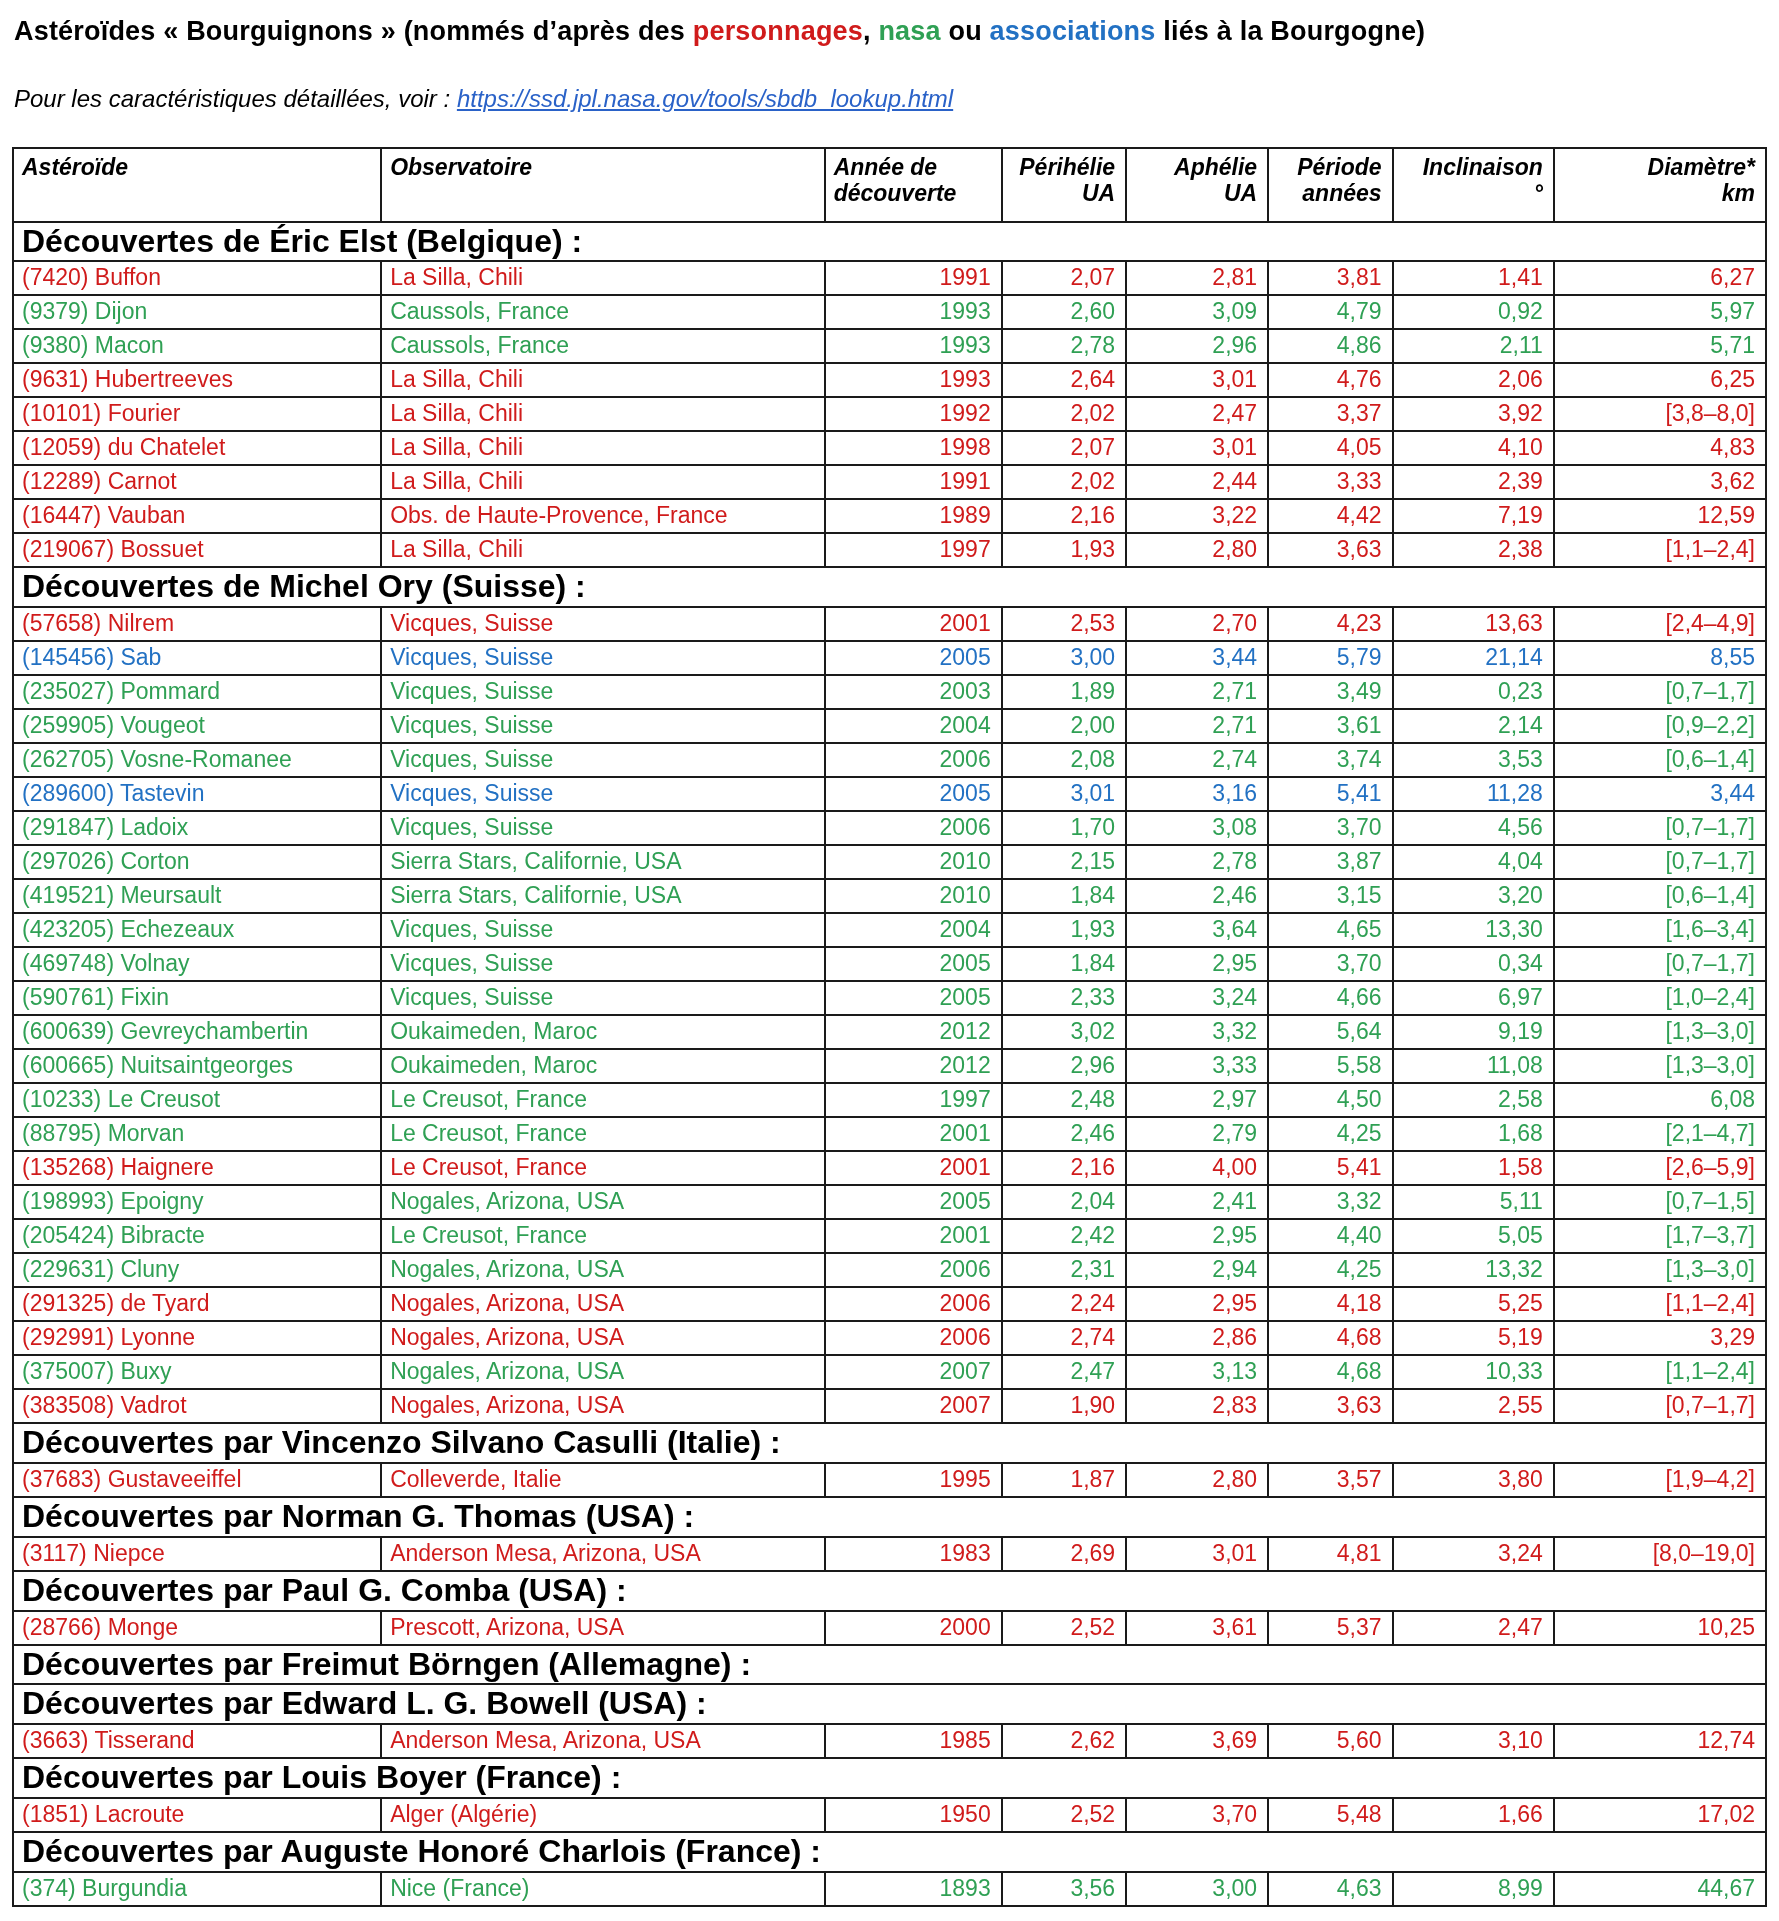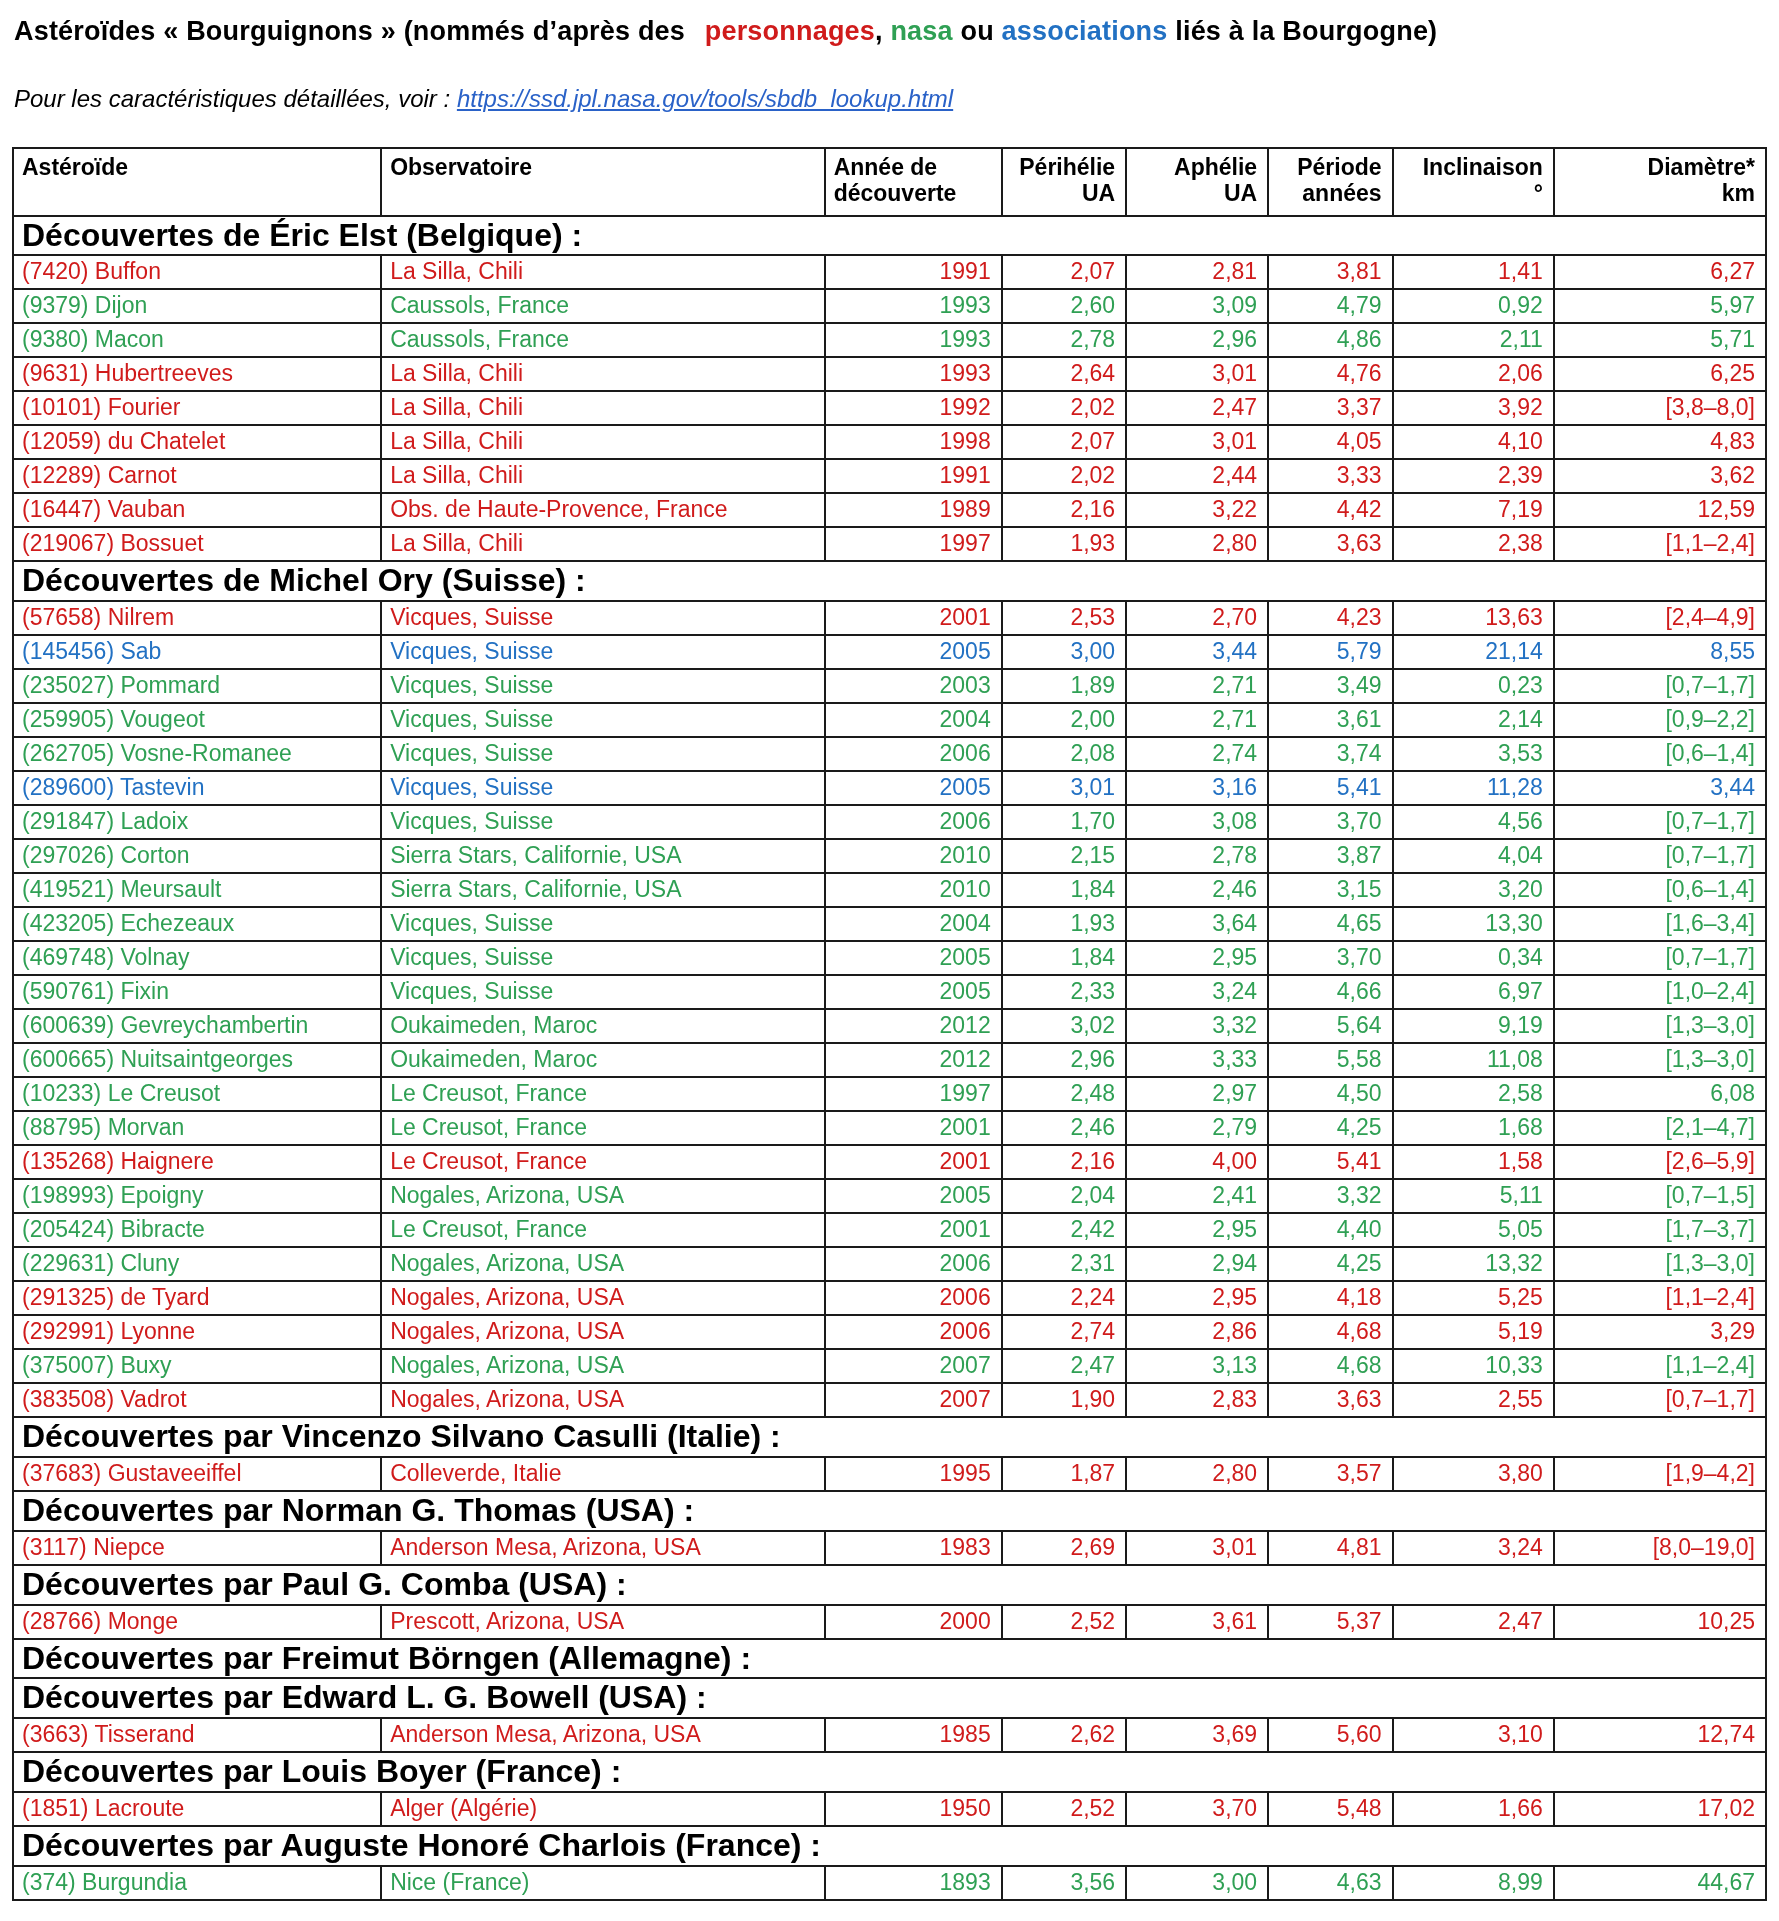--- a/index.html
+++ b/index.html
@@ -16,21 +16,21 @@
     font-family:"Liberation Sans", sans-serif;
     color:#000;
     padding:10px 12px 0 12px;
   }
   .doc-title{
     font-size:27px;
     font-weight:bold;
     margin:6px 0 0 2px;
     letter-spacing:0.2px;
   }
-  .doc-title .w-personnage{color:var(--c-personnage);margin-left:12px;}
+  .doc-title .w-personnage{color:var(--c-personnage);}
   .doc-title .w-lieu{color:var(--c-lieu);}
   .doc-title .w-association{color:var(--c-association);}
   .doc-subtitle{
     font-size:24px;
     font-style:italic;
     margin:38px 0 34px 2px;
   }
   .doc-subtitle a{
     color:var(--c-link);
     text-decoration:underline;
@@ -54,21 +54,22 @@
     height:34px;
     font-size:23px;
     line-height:1.12;
     overflow:hidden;
     white-space:nowrap;
   }
   table.asteroids thead th{
     font-weight:bold;
     vertical-align:top;
     padding-top:6px;
-    padding-bottom:8px;
+    padding-bottom:14px;
+    font-style:italic;
   }
   th.h-left{text-align:left;}
   th.h-center{text-align:left;}
   th.h-right{text-align:right;}
   .hdr-line2{display:block;}
   tr.section-row td{
     font-weight:bold;
     text-align:left;
     font-size:32px;
     color:#000;

